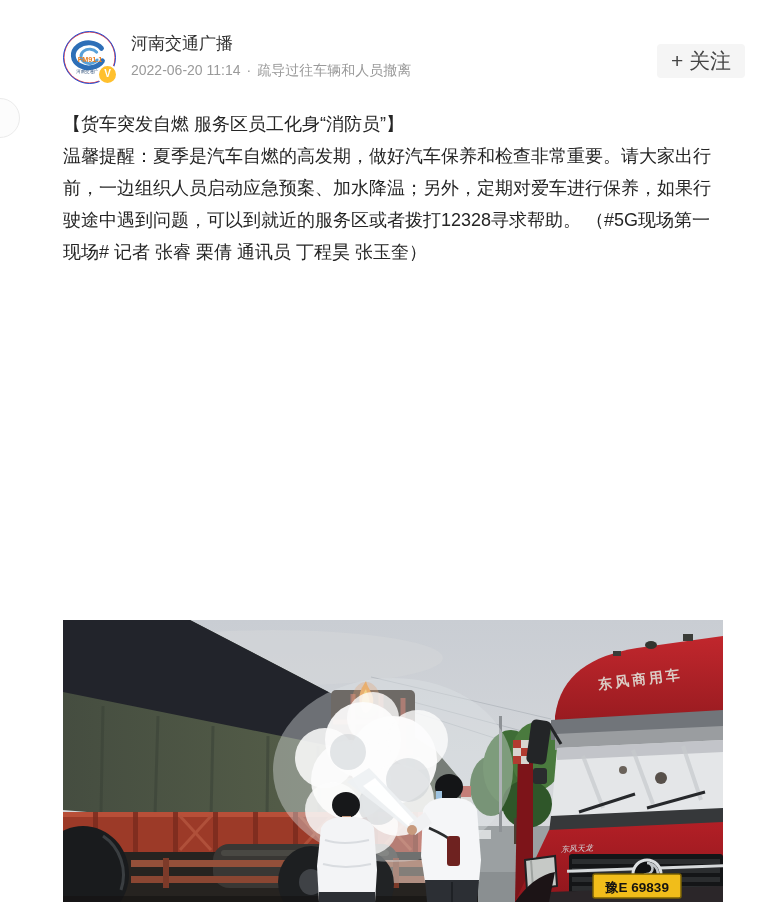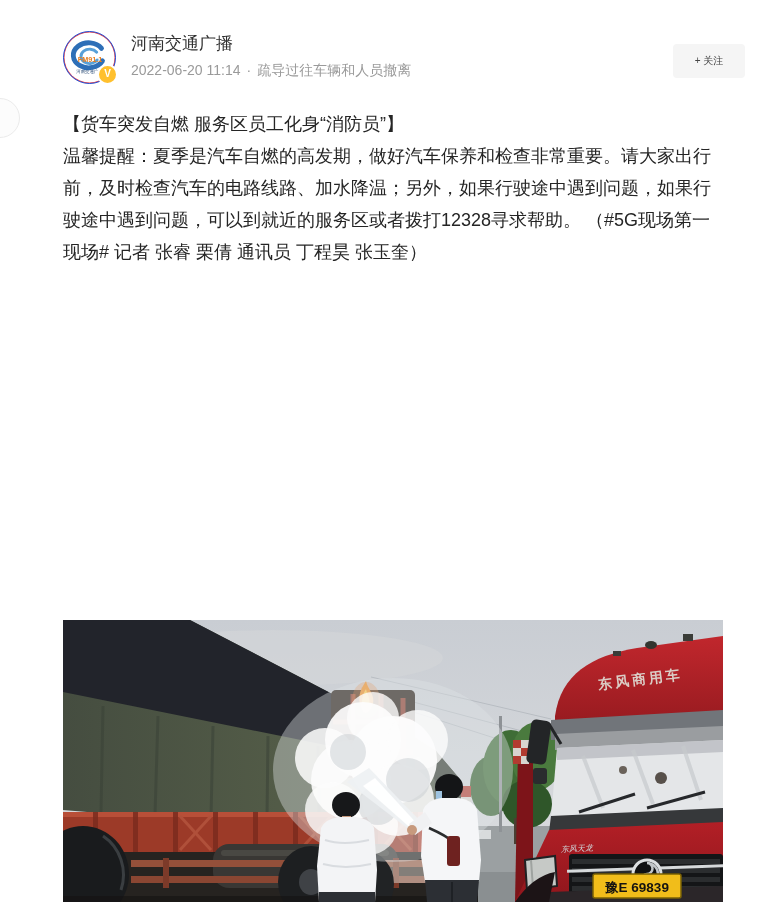--- a/index.html
+++ b/index.html
@@ -16,21 +16,21 @@
   .avatar svg { display:block; width:100%; height:100%; border-radius:50%; }
   .v-badge { position:absolute; right:-3px; bottom:-2px; width:17px; height:17px;
              background:#ffc02e; border:2px solid #ffffff; border-radius:50%;
              color:#fff; font-size:10px; font-weight:bold; text-align:center; line-height:16px;
              box-sizing:content-box; }
   .id-block { margin-left:68px; padding-top:2px; }
   .acct-name { font-size:17px; color:#303030; cursor:pointer; }
   .meta { margin-top:7px; font-size:14px; color:#9a9a9a; }
   .meta .sep { margin:0 6px; }
   .follow-btn { position:absolute; right:0; top:14px; min-width:72px; height:34px; padding:0 14px;
-                background:#f5f5f5; border:none; border-radius:4px; font-size:10px; color:#454545;
+                background:#f5f5f5; border:none; border-radius:4px; font-size:21px; color:#454545;
                 cursor:pointer; font-family:inherit; }
 
   
   .article { position:absolute; top:108px; left:63px; width:660px;
              font-size:18px; line-height:32px; color:#252525; }
   .article p { margin:0; }
 
   
   .photo { position:absolute; top:620px; left:63px; width:660px; height:282px; overflow:hidden; cursor:pointer; }
   .photo svg { display:block; }
@@ -59,21 +59,21 @@
       <div class="acct-name">河南交通广播</div>
       <div class="meta">
         <span>2022-06-20 11:14</span><span class="sep">·</span><span>疏导过往车辆和人员撤离</span>
       </div>
     </div>
     <button class="follow-btn">+ 关注</button>
   </div>
 
   <div class="article">
     <p>【货车突发自燃 服务区员工化身“消防员”】</p>
-    <p>温馨提醒：夏季是汽车自燃的高发期，做好汽车保养和检查非常重要。请大家出行前，及时检查汽车的电路线路、加水降温；另外，如果行驶途中遇到问题，如果行驶途中遇到问题，可以到就近的服务区或者拨打12328寻求帮助。 （#5G现场第一现场# 记者 张睿 栗倩 通讯员 丁程昊 张玉奎）</p>
+    <p>温馨提醒：夏季是汽车自燃的高发期，做好汽车保养和检查非常重要。请大家出行前，一边组织人员启动应急预案、加水降温；另外，定期对爱车进行保养，如果行驶途中遇到问题，可以到就近的服务区或者拨打12328寻求帮助。 （#5G现场第一现场# 记者 张睿 栗倩 通讯员 丁程昊 张玉奎）</p>
   </div>
 
   <div class="photo">
     <svg viewBox="0 0 660 282" width="660" height="282">
       <defs>
         <linearGradient id="skyG" x1="0" y1="0" x2="0" y2="1">
           <stop offset="0" stop-color="#c9cdd3"></stop>
             <stop offset="1" stop-color="#dcdee0"></stop>
         </linearGradient>
         <linearGradient id="tarpG" x1="0" y1="0" x2="1" y2="0">

